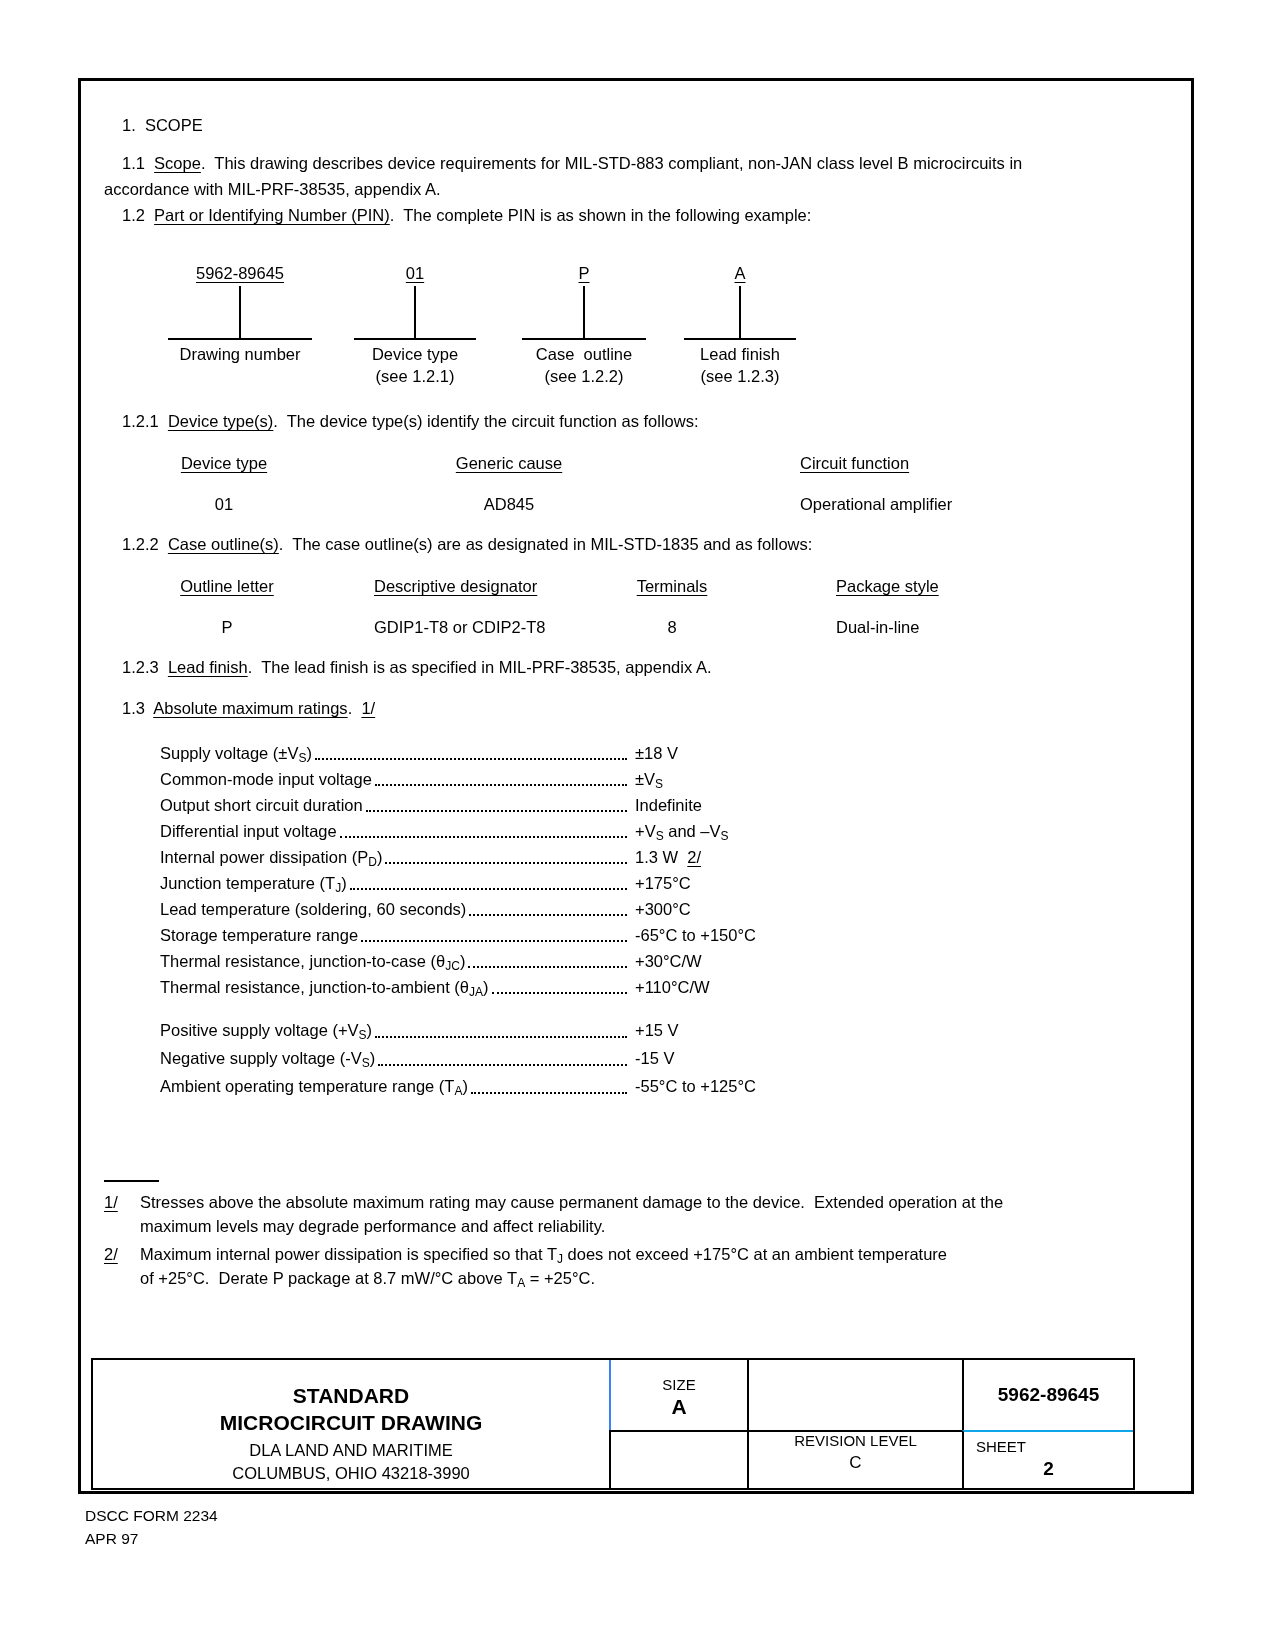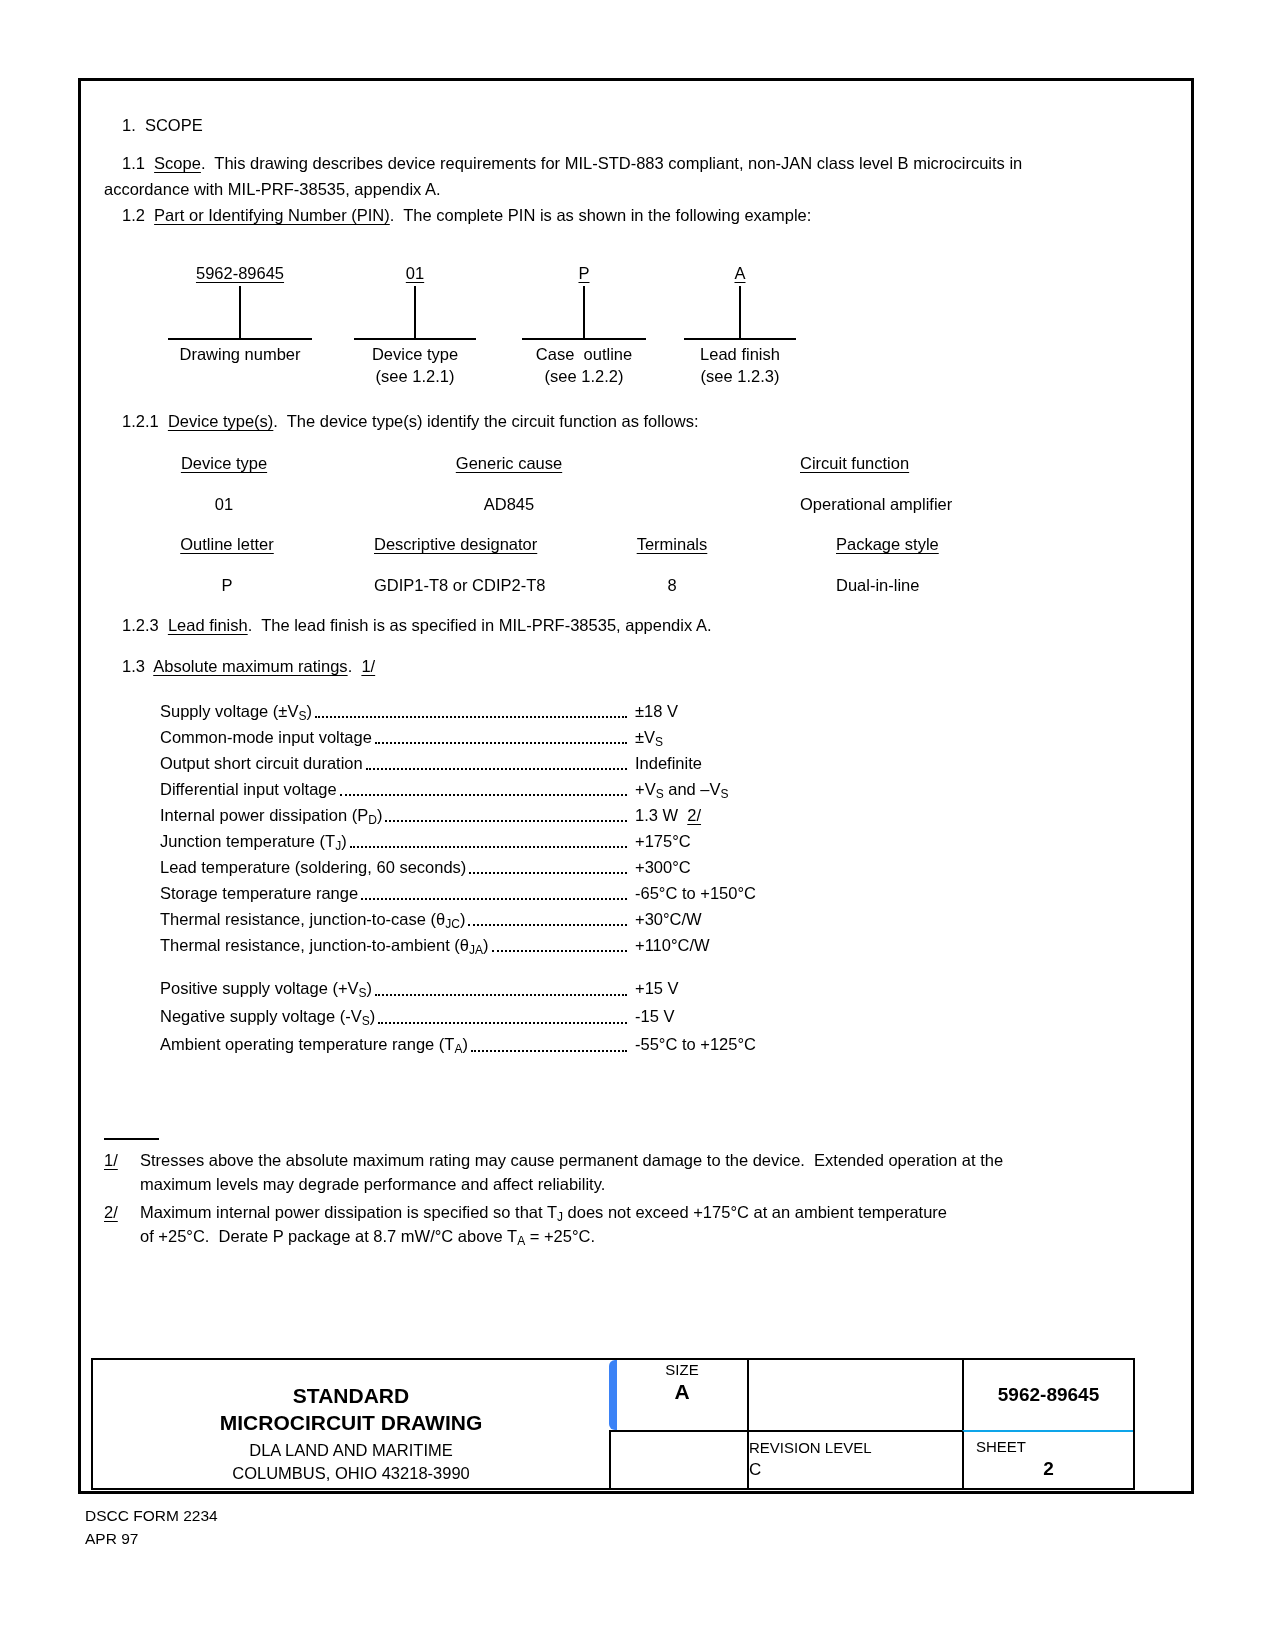--- a/index.html
+++ b/index.html
@@ -69,27 +69,27 @@
   .titleblock {
     position: absolute; left: 91px; top: 1358px; width: 1044px; height: 132px;
     border: 2px solid #000; display: grid;
     grid-template-columns: 516px 138px 215px 1fr;
     grid-template-rows: 70px 1fr;
   }
   .tb-org { grid-column: 1; grid-row: 1 / 3; text-align: center; padding-top: 22px; }
   .tb-org-big { font-weight: bold; font-size: 21px; line-height: 27px; }
   .tb-org-small { font-size: 16.5px; line-height: 23px; }
   .tb-org-small.first { margin-top: 3px; }
-  .tb-size { grid-column: 2; grid-row: 1; border-left: 8px solid #3b82f6; text-align: center; padding-top: 1px; border-radius: 6px; }
+  .tb-size { grid-column: 2; grid-row: 1; border-left: 2px solid #3b82f6; text-align: center; padding-top: 16px; }
   .tb-small { font-size: 15px; line-height: 18px; }
   .tb-size-val { font-size: 21px; font-weight: bold; line-height: 26px; }
   .tb-empty { grid-column: 3; grid-row: 1; border-left: 2px solid #000; }
   .tb-dwg { grid-column: 4; grid-row: 1; border-left: 2px solid #000; display: flex; align-items: center; justify-content: center; font-weight: bold; font-size: 19px; }
   .tb-revempty { grid-column: 2; grid-row: 2; border-left: 2px solid #000; border-top: 2px solid #000; }
-  .tb-rev { grid-column: 3; grid-row: 2; border-left: 2px solid #000; border-top: 2px solid #000; padding-top: 7px; }
+  .tb-rev { grid-column: 3; grid-row: 2; border-left: 2px solid #000; border-top: 2px solid #000; text-align: center; }
   .tb-rev-val { font-size: 17px; line-height: 22px; margin-top: 2px; }
   .tb-sheet { grid-column: 4; grid-row: 2; border-left: 2px solid #000; border-top: 2px solid #0ea5e9; padding-top: 6px; }
   .tb-sheet-label { padding-left: 12px; text-align: left; }
   .tb-sheet-val { text-align: center; font-weight: bold; font-size: 19px; line-height: 24px; margin-top: 1px; }
 
   .form-footer { position: absolute; left: 85px; top: 1504px; font-size: 15.5px; line-height: 23px; }
 </style>
 </head>
 <body>
 
@@ -147,20 +147,21 @@
       <span class="dt-c2 u" data-bind="doc.device_table.headers.1">Generic cause</span>
       <span class="dt-c3 u" data-bind="doc.device_table.headers.2">Circuit function</span>
     </div>
     <div class="trow">
       <span class="dt-c1" data-bind="doc.device_table.rows.0.0">01</span>
       <span class="dt-c2" data-bind="doc.device_table.rows.0.1">AD845</span>
       <span class="dt-c3" data-bind="doc.device_table.rows.0.2">Operational amplifier</span>
     </div>
   </div>
 
+  <p class="para p-1-2-2"><span data-bind="doc.sections.s1_2_2.num">1.2.2  </span><span class="u" data-bind="doc.sections.s1_2_2.title">Case outline(s)</span><span data-bind="doc.sections.s1_2_2.rest">.  The case outline(s) are as designated in MIL-STD-1835 and as follows:</span></p>
 
   <div class="ctable">
     <div class="trow">
       <span class="ct-c1 u" data-bind="doc.case_table.headers.0">Outline letter</span>
       <span class="ct-c2 u" data-bind="doc.case_table.headers.1">Descriptive designator</span>
       <span class="ct-c3 u" data-bind="doc.case_table.headers.2">Terminals</span>
       <span class="ct-c4 u" data-bind="doc.case_table.headers.3">Package style</span>
     </div>
     <div class="trow">
       <span class="ct-c1" data-bind="doc.case_table.rows.0.0">P</span>

